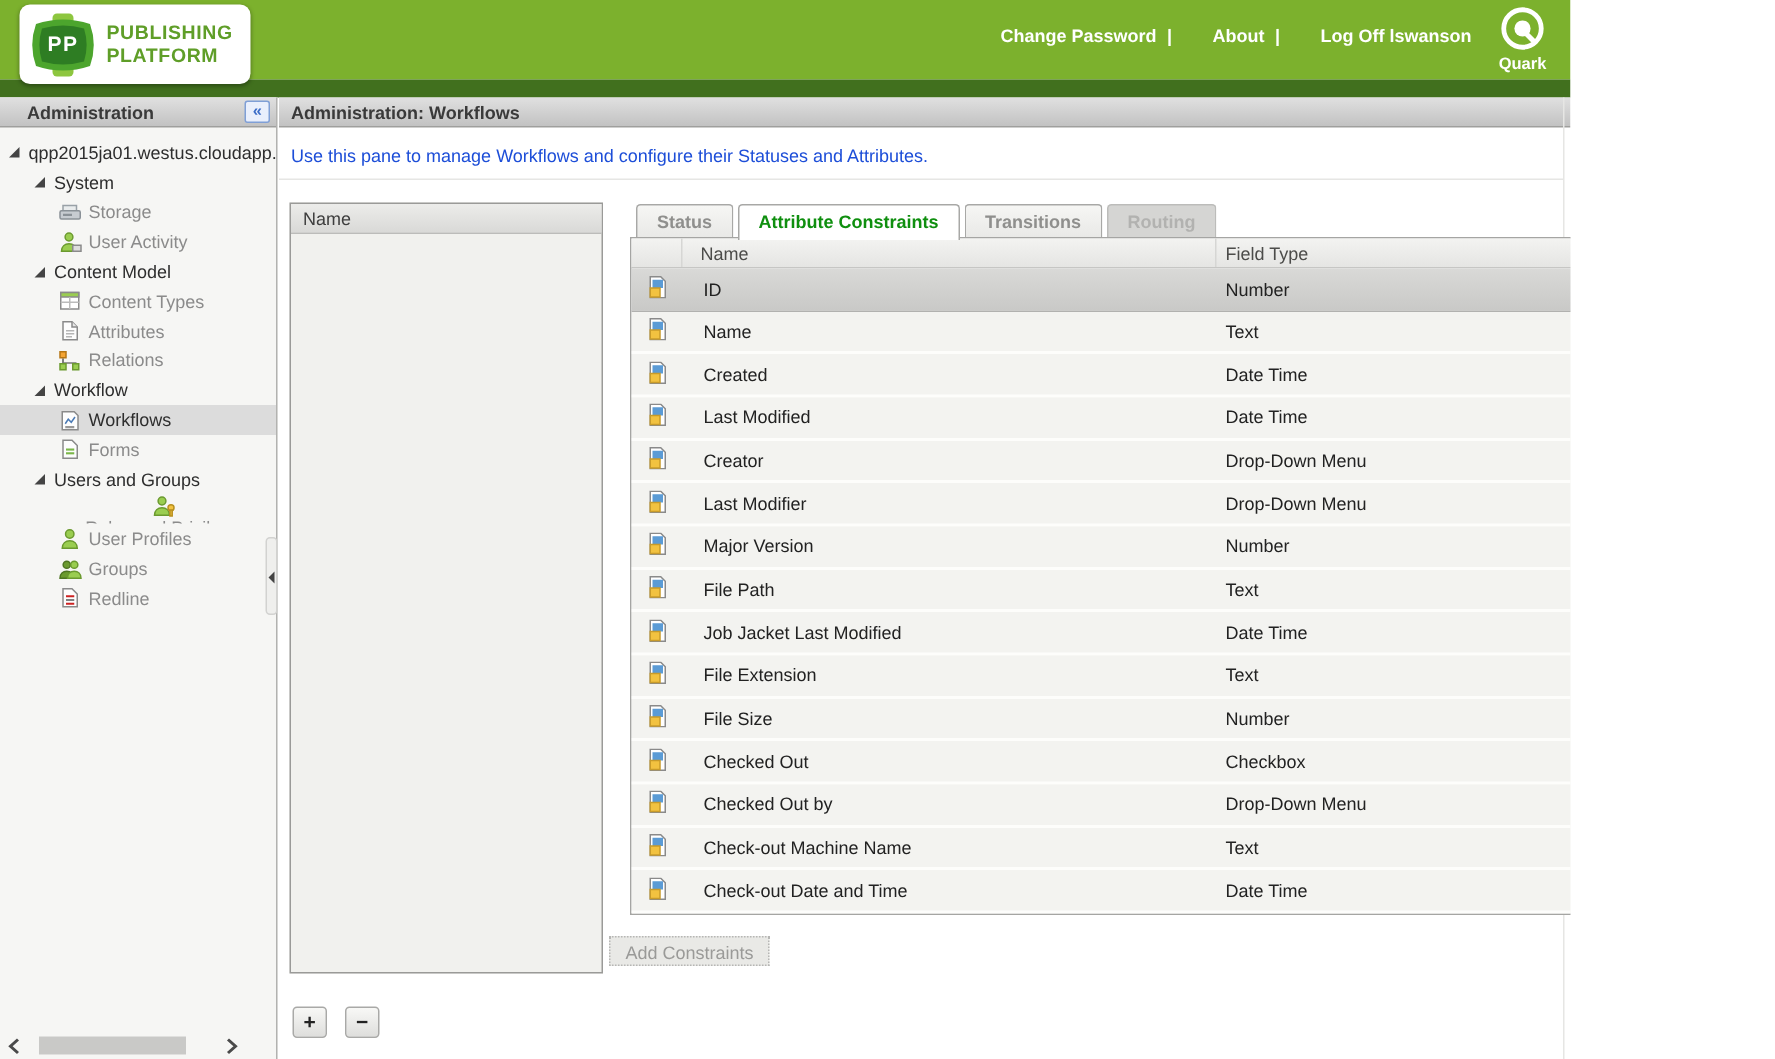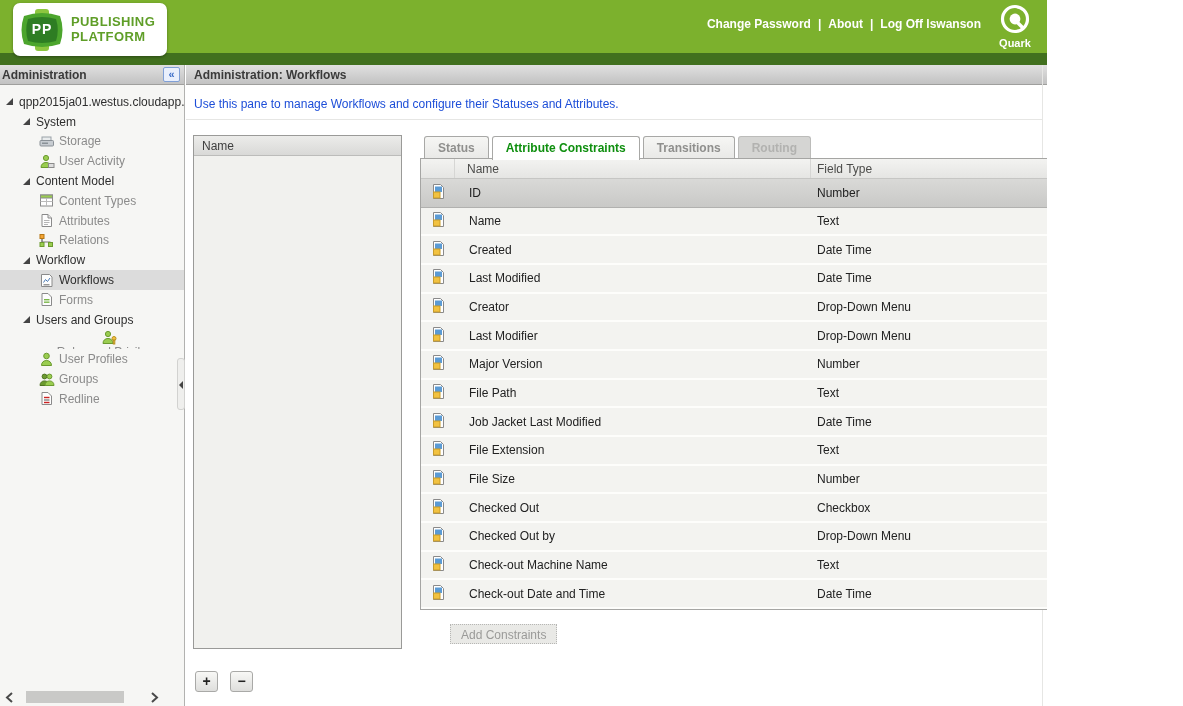--- a/index.html
+++ b/index.html
@@ -10,30 +10,30 @@
   .hdr { position:absolute; left:0; top:0; width:100%; height:53px; background:#7cb12d; }
   .hdr-dark { position:absolute; left:0; top:53px; width:100%; height:12px; background:#41701e; }
   .logo-card { position:absolute; left:13px; top:3px; width:154px; height:53px; background:#fff;
                border-radius:7px; box-shadow:0 1px 3px rgba(0,0,0,.35); display:flex; align-items:center;
                padding-left:6px; z-index:6; }
   .pp-badge { position:relative; width:46px; height:44px; }
   .pp-badge .badge-label { position:absolute; left:0; top:13px; width:46px; text-align:center;
                color:#fff; font-weight:bold; font-size:14px; letter-spacing:1px; }
   .logo-text { margin-left:6px; color:#5f9e28; font-weight:bold; font-size:13px; line-height:1.1; letter-spacing:.4px; }
   .hdr-nav { position:absolute; right:66px; top:17px; color:#fff; font-weight:bold; white-space:nowrap; z-index:5;}
-  .hdr-nav .nav-link { cursor:pointer; }
+  .hdr-nav .nav-link { cursor:pointer;margin-left:20px; }
   .hdr-nav .nav-sep { margin:0 7px; }
   .quark { position:absolute; right:10px; top:4px; width:44px; text-align:center; z-index:5; }
   .quark .brand-label { color:#fff; font-weight:bold; font-size:11px; margin-top:-2px; }
 
   
   .sidebar { position:absolute; left:0; top:65px; width:185px; bottom:0; background:#f6f6f4;
              border-right:1px solid #b2b2b0; }
   .bar-hdr { height:20px; background:linear-gradient(#e0e0e0,#c2c2c2); border-bottom:1px solid #9f9f9d;
-             font-weight:bold; color:#3a3a3a; padding:3px 6px 0 2px; position:relative; }
+             font-weight:bold; color:#3a3a3a; padding:3px 6px 0 18px; position:relative; }
   .collapse-btn { position:absolute; right:4px; top:2px; width:17px; height:15px; background:#e9effc;
              border:1px solid #7f9fd6; border-radius:2px; color:#3b6cc7; font-weight:bold; font-size:11px;
              line-height:13px; text-align:center; cursor:pointer; }
   .tree { padding-top:7px; }
   .tree-row { height:19.8px; display:flex; align-items:center; white-space:nowrap; overflow:hidden;
               color:#8b8b8b; cursor:pointer; }
   .tree-row.branch { color:#2e2e2e; }
   .tree-row.selected { background:#dcdcdc; color:#2e2e2e; }
   .tree-row .ic { display:inline-flex; width:16px; height:15px; margin-right:4px; flex:0 0 auto; }
   .tree-row .exp { display:inline-flex; width:9px; height:9px; margin-right:5px; flex:0 0 auto; }
@@ -88,21 +88,21 @@
   .trow.selected { background:linear-gradient(#d9d9d7,#c9c9c7); border-bottom:1px solid #b1b1af; }
   .cell-icon { width:34px; display:flex; justify-content:center; flex:0 0 auto; }
   .cell-name { width:356px; padding-left:14px; color:#222; flex:0 0 auto; }
   .cell-type { flex:1; padding-left:6px; color:#222; }
   .vsb { width:21px; border-left:1px solid #c6c6c4; background:#fafaf8; display:flex; flex-direction:column;
          align-items:center; }
   .vsb-btn { height:24px; display:flex; align-items:center; cursor:pointer; }
   .vsb-thumb { width:13px; height:42px; background:#c5c5c3; margin-top:3px; cursor:grab; }
   .vsb-fill { flex:1; }
 
-  .add-btn { position:absolute; left:450px; top:624px; height:20px; padding:3px 10px 0;
+  .add-btn { position:absolute; left:406px; top:624px; height:20px; padding:3px 10px 0;
              background:#e9e9e6; border:1px dotted #b6b6b4; color:#9a9a98; cursor:pointer; }
 </style>
 </head>
 <body>
 
 <div id="page">
 
   <div class="hdr"></div>
   <div class="hdr-dark"></div>
 

